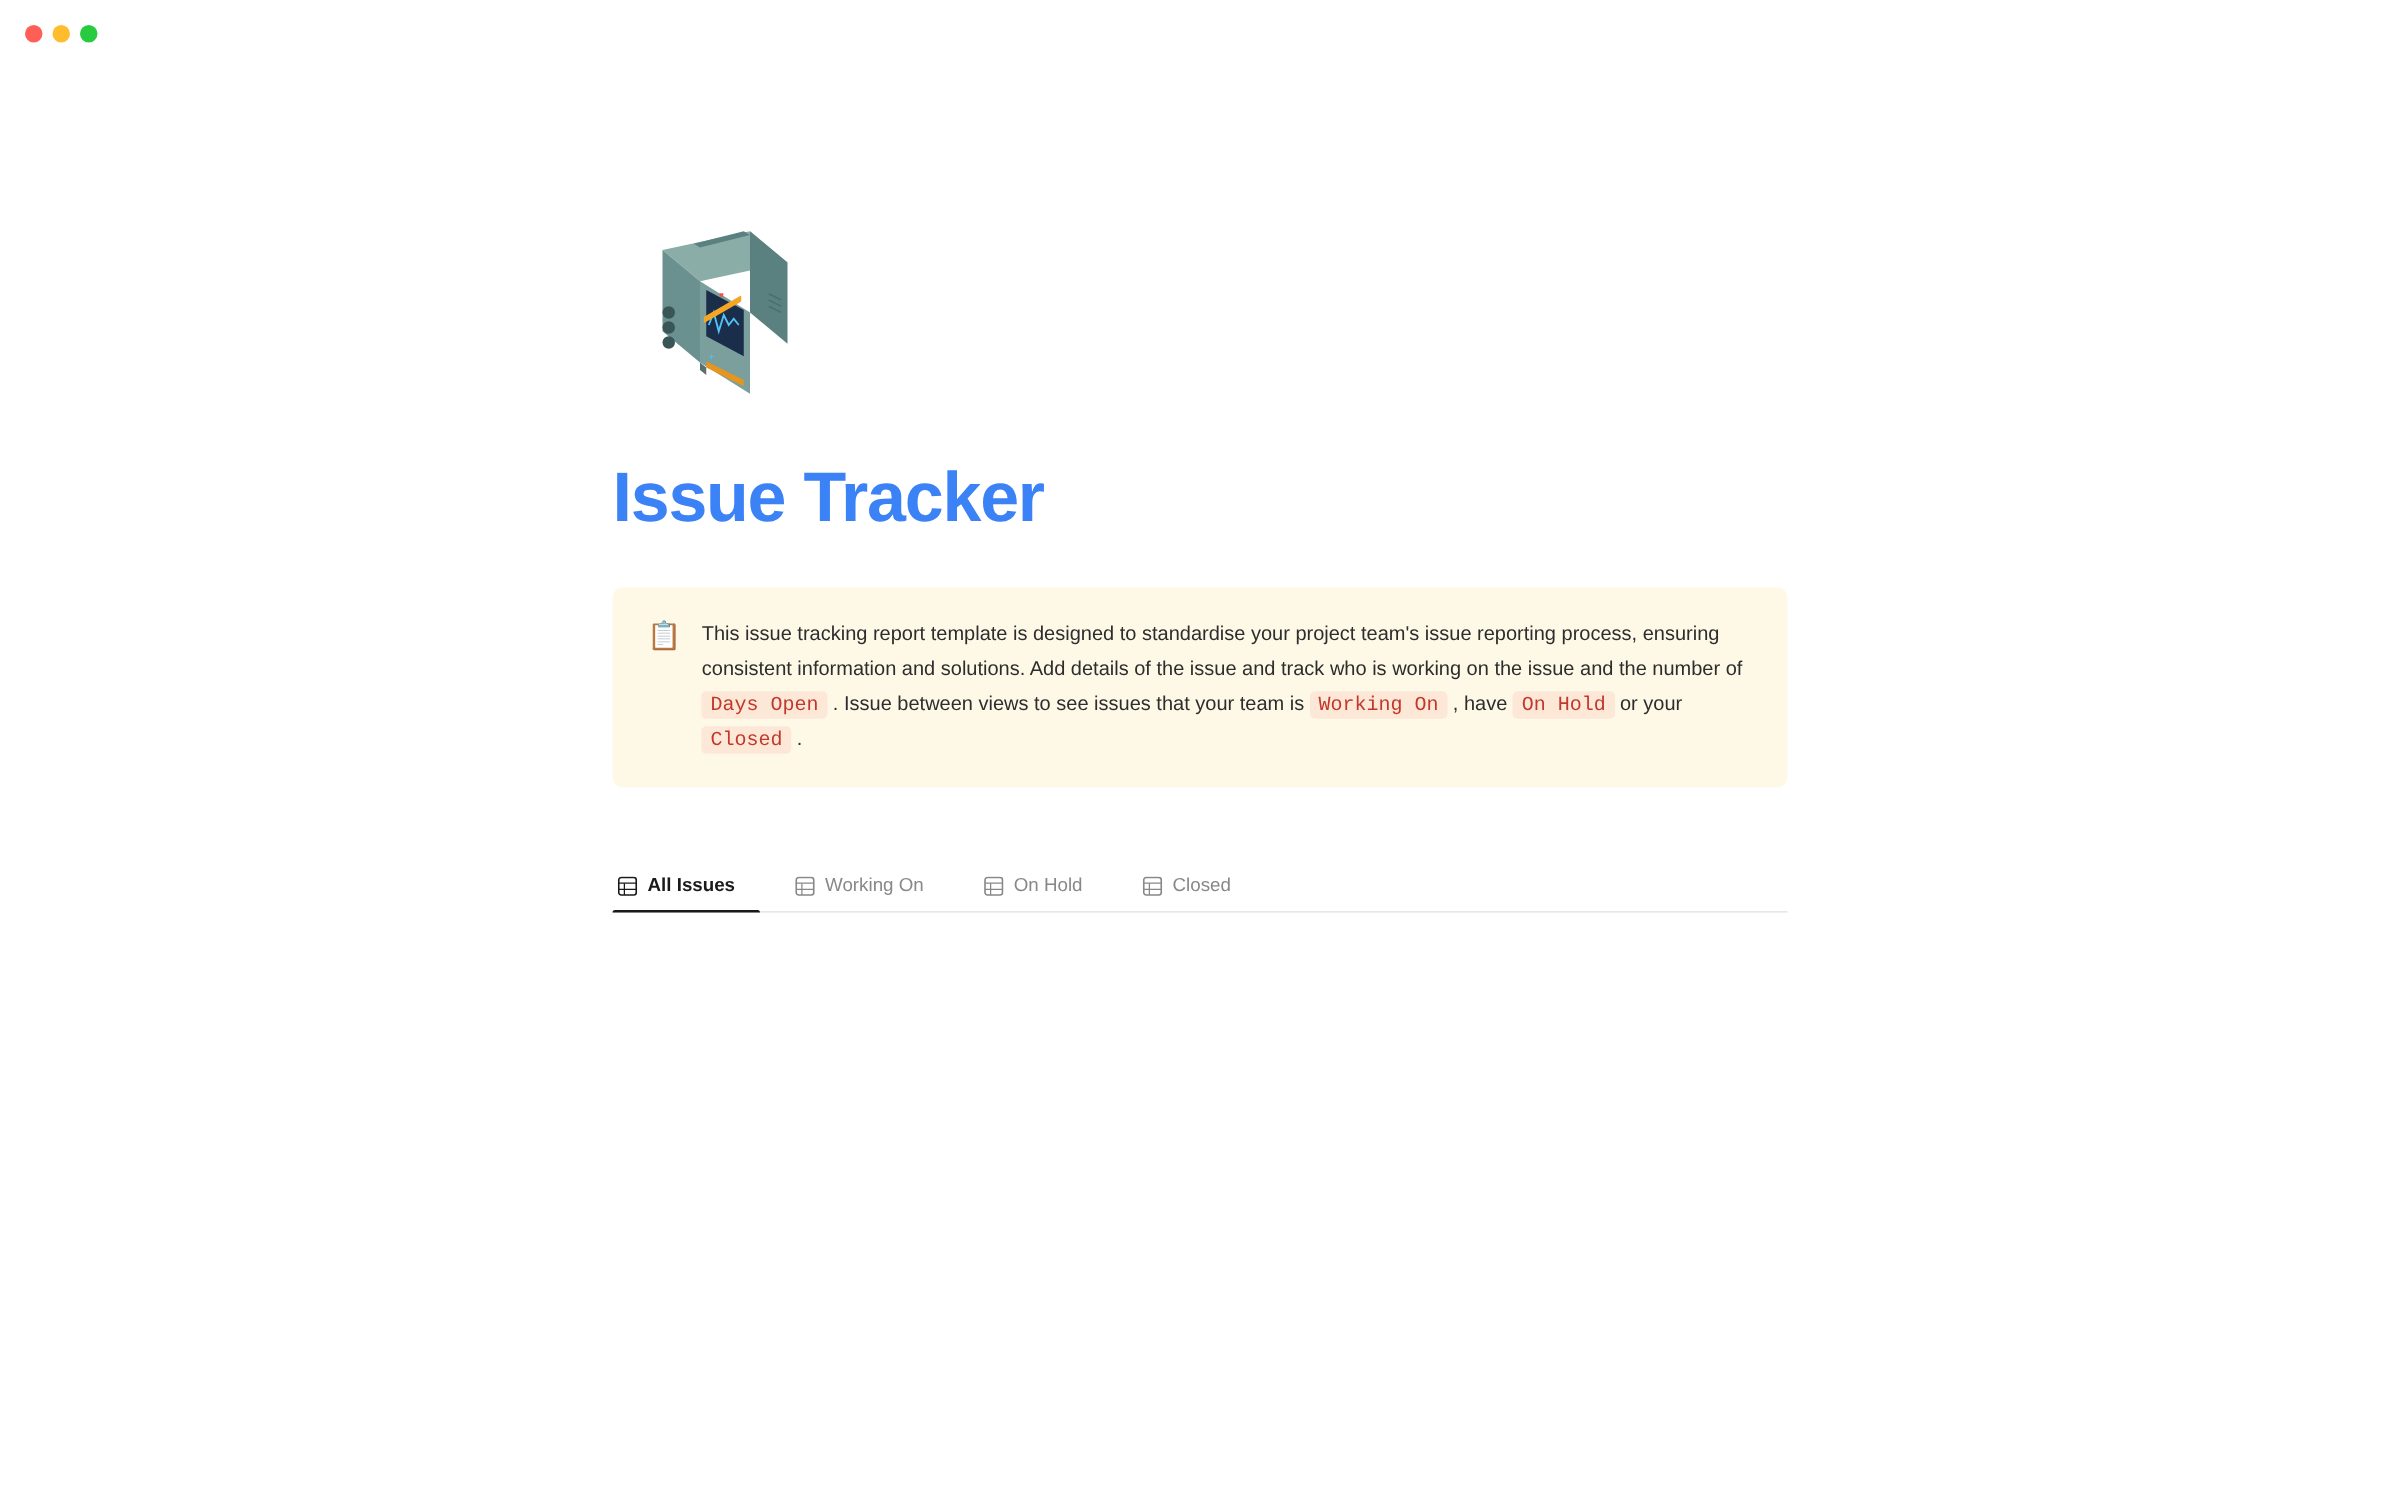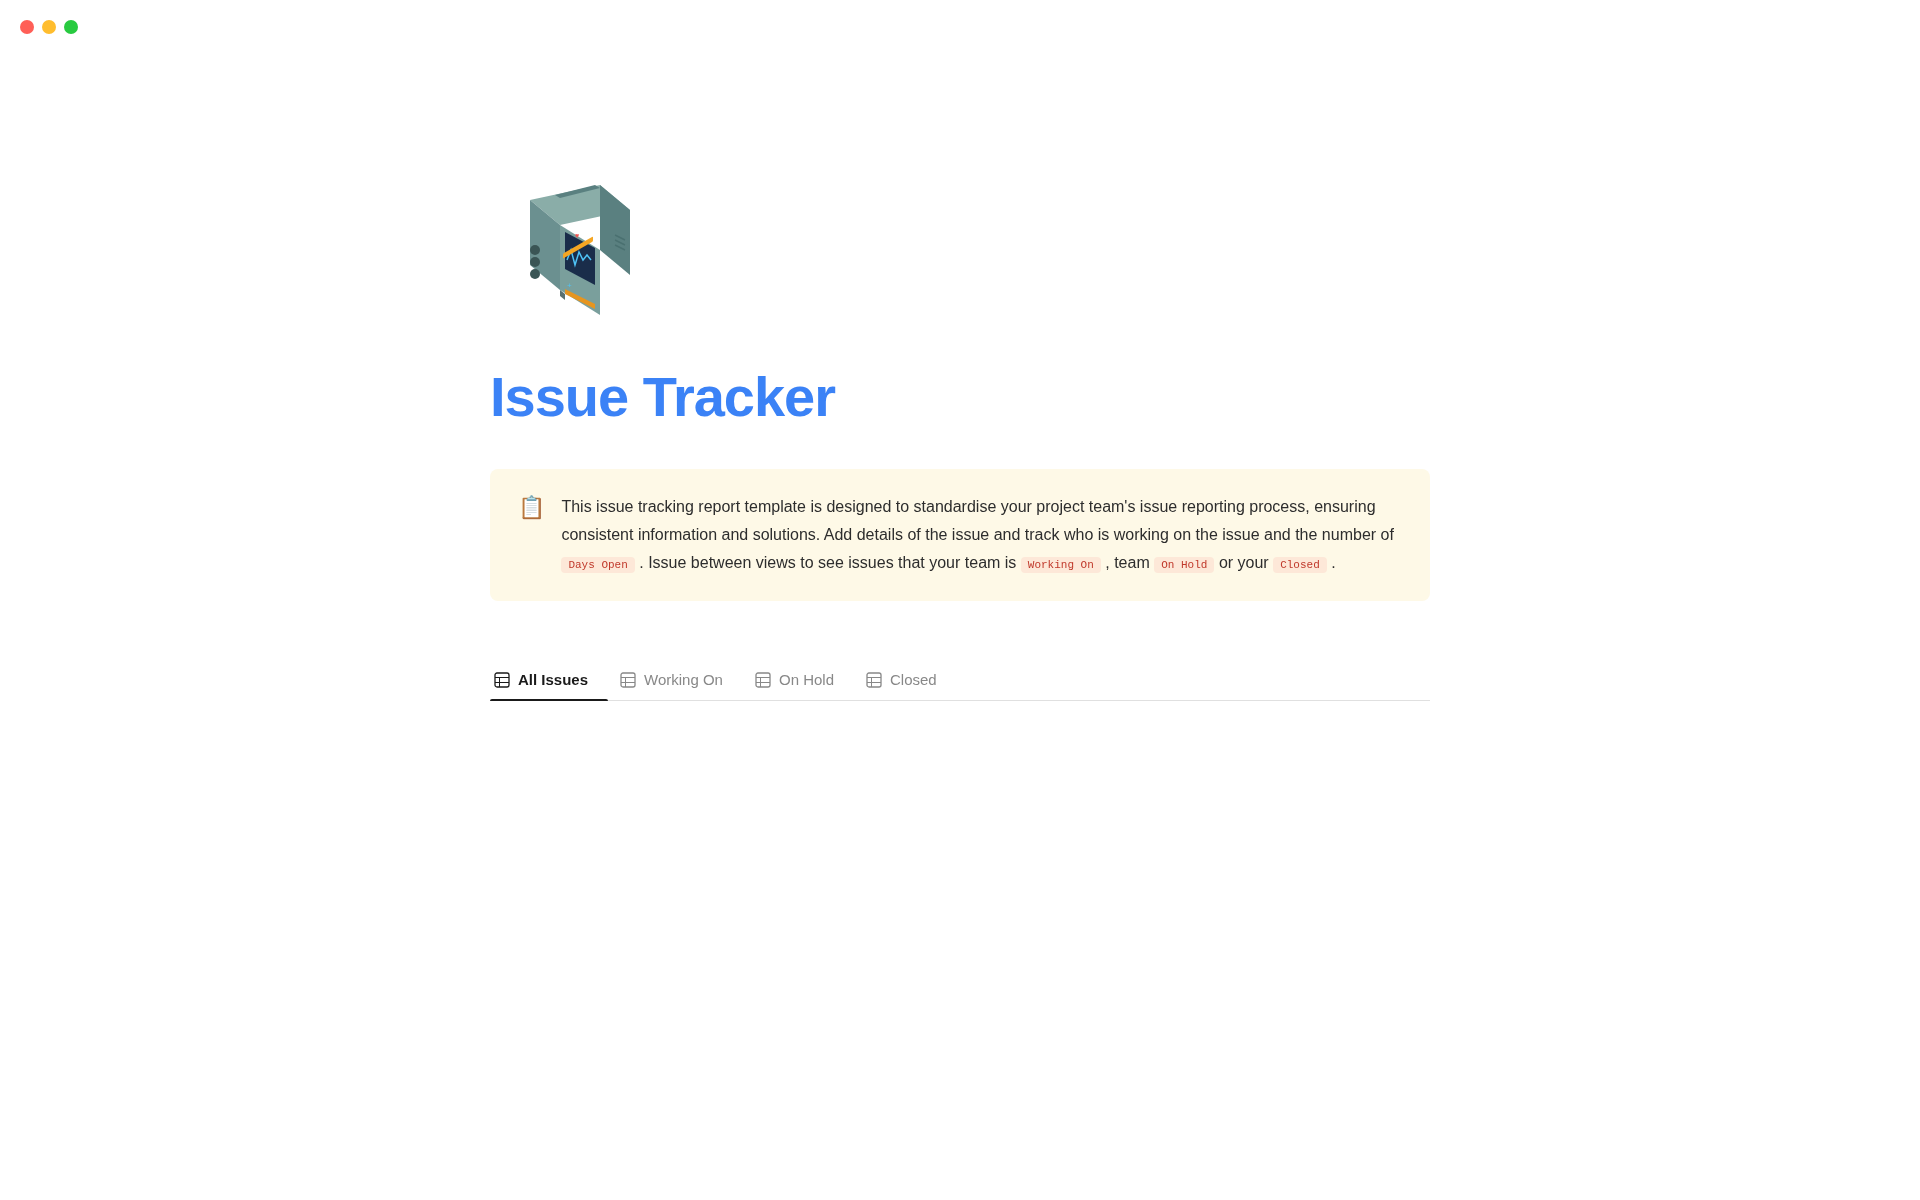--- a/index.html
+++ b/index.html
@@ -81,21 +81,21 @@
     }
 
     .info-box-text {
       font-size: 16px;
       color: #2d2d2d;
       line-height: 1.75;
     }
 
     .inline-tag {
       font-family: 'Courier New', monospace;
-      font-size: 11px;
+      font-size: 16px;
       padding: 2px 7px;
       border-radius: 4px;
       display: inline;
     }
 
     .tag-days-open {
       background: #fde8d8;
       color: #c0392b;
     }
 
@@ -111,21 +111,21 @@
 
     .tag-closed {
       background: #fde8d8;
       color: #c0392b;
     }
 
     
     .tabs-container {
       display: flex;
       align-items: center;
-      gap: 0;
+      gap: 16px;
       border-bottom: 1px solid #e0e0e0;
       margin-bottom: 0;
     }
 
     .tab-item {
       display: flex;
       align-items: center;
       gap: 8px;
       padding: 10px 20px 12px 4px;
       cursor: pointer;
@@ -215,21 +215,21 @@
 
   <h1 class="page-title">Issue Tracker</h1>
 
   <div class="info-box">
     <span class="info-box-icon">📋</span>
     <p class="info-box-text">
       <span>This issue tracking report template is designed to standardise your project team's issue reporting process, ensuring consistent information and solutions. Add details of the issue and track who is working on the issue and the number of</span>
       <code class="inline-tag tag-days-open">Days Open</code>
       <span>. Issue between views to see issues that your team is</span>
       <code class="inline-tag tag-working-on">Working On</code>
-      <span>, team</span>
+      <span>, have</span>
       <code class="inline-tag tag-on-hold">On Hold</code>
       <span>or your</span>
       <code class="inline-tag tag-closed">Closed</code>
       <span>.</span>
     </p>
   </div>
 
   <div class="tabs-container">
 
     <div class="tab-item active">

